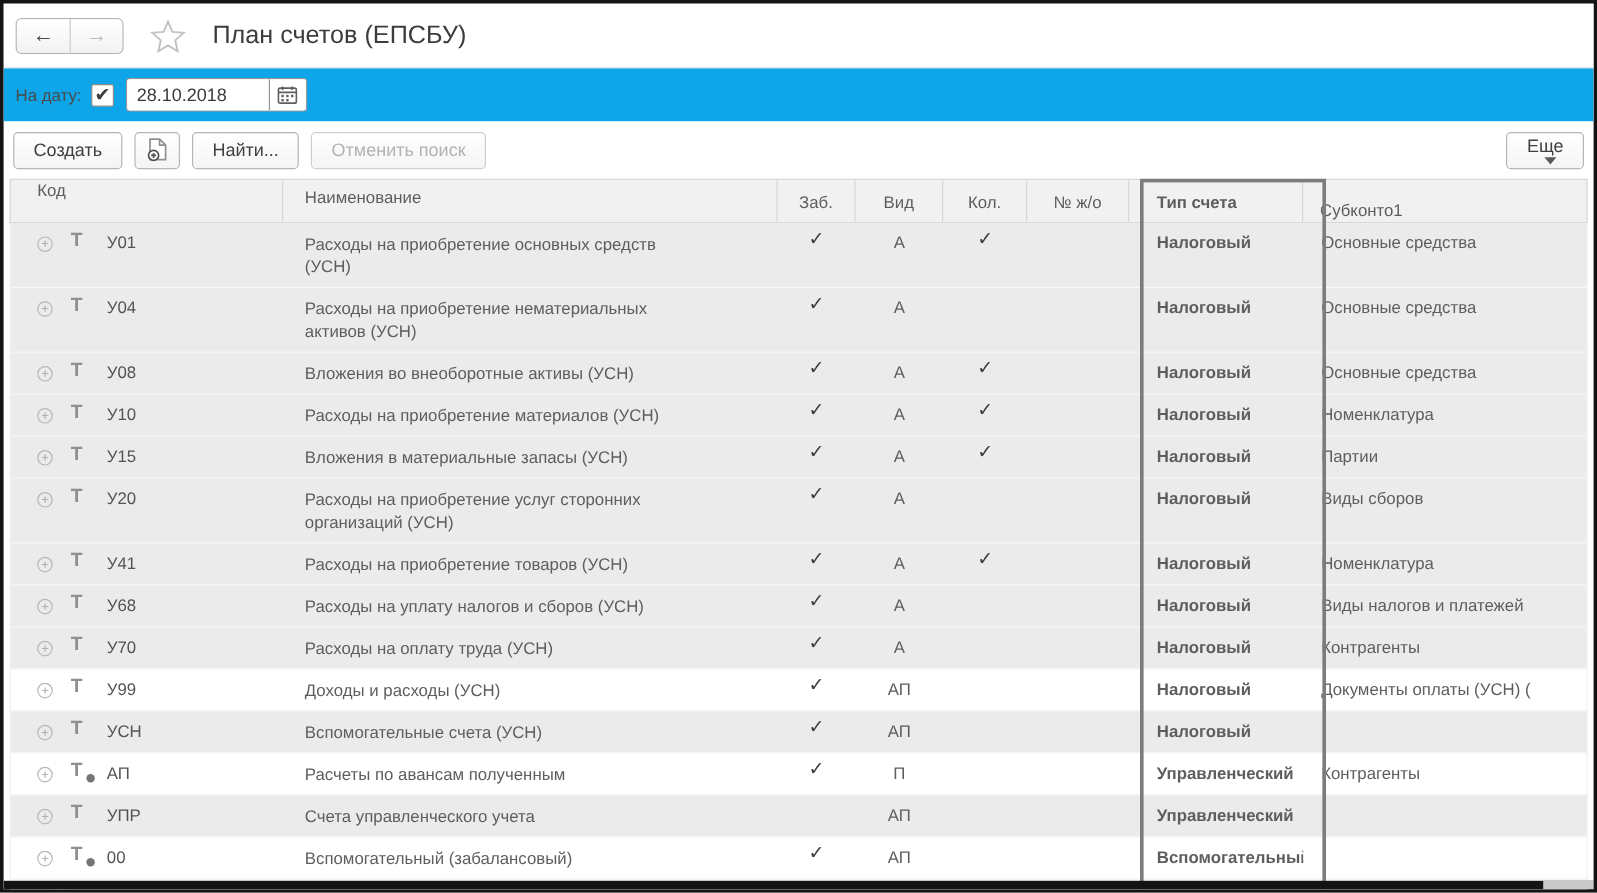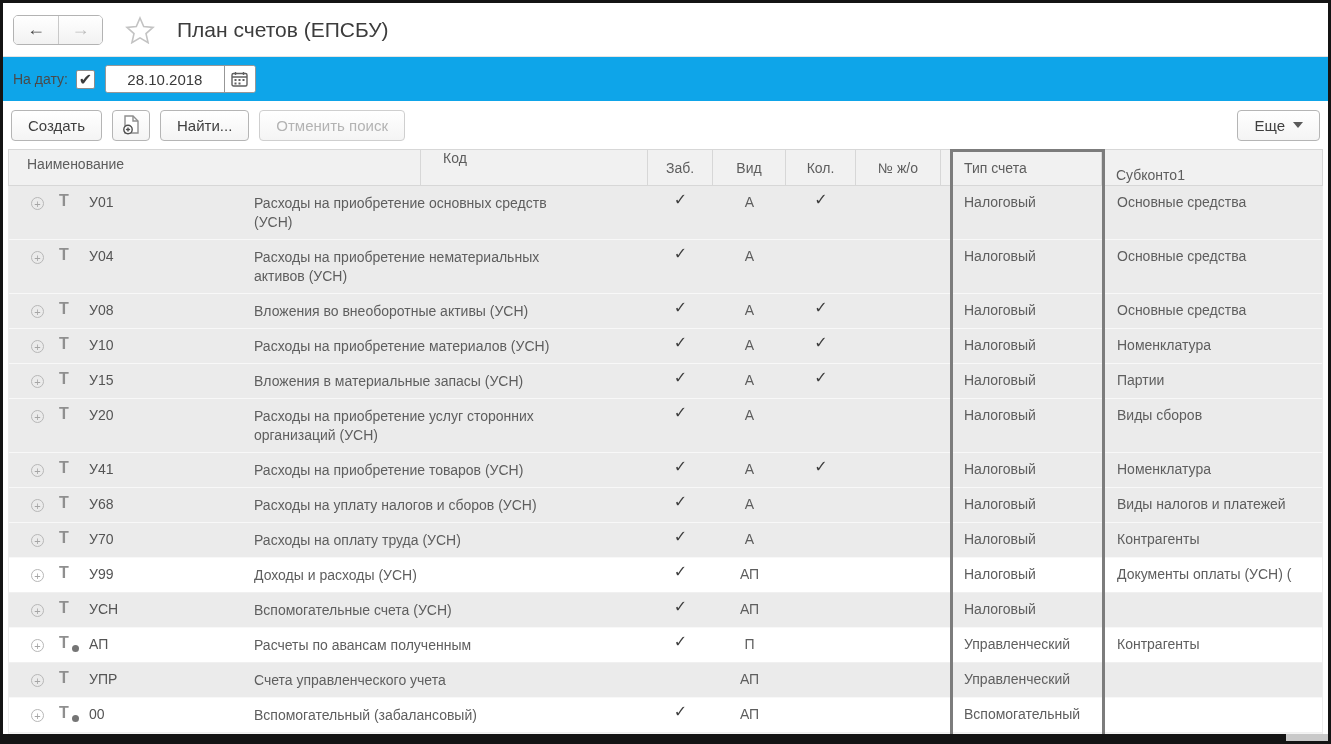--- a/index.html
+++ b/index.html
@@ -67,21 +67,20 @@
     height: 28px;
     border: 1px solid #979797; border-radius: 3px;
     display: flex; align-items: stretch;
     overflow: hidden; background: #fff;
   }
   .date-input {
     border: none; outline: none;
     width: 118px; padding: 0 8px;
     font-size: 15px; color: #3a3a3a;
     font-family: "Liberation Sans", sans-serif;
-    text-align: center;
   }
   .cal-btn {
     width: 31px;
     border-left: 1px solid #979797;
     display: flex; align-items: center; justify-content: center;
     background: #fff; cursor: pointer;
   }
 
   
   .toolbar {
@@ -96,21 +95,21 @@
     font-size: 15px; color: #3f3f3f;
     padding: 0 16px;
     margin-right: 10px;
     display: flex; align-items: center; justify-content: center;
     cursor: pointer;
     font-family: Liberation Sans, sans-serif;
   }
   .btn.icon-only { padding: 0 8px; }
   .btn.disabled { color: #b3b3b3; border-color: #cfcfcf; cursor: default; }
   .toolbar-spacer { flex: 1; }
-  .btn.more { margin-right: 0; }
+  .btn.more { margin-right: 0; flex-direction: column; }
   .more-caret {
     display:inline-block; margin-left: 8px;
     width: 0; height: 0;
     border-left: 5px solid transparent;
     border-right: 5px solid transparent;
     border-top: 6px solid #5a5a5a;
   }
 
   
   .table-wrap {
@@ -148,21 +147,21 @@
 
   
   .col-code { width: 227px; display: flex; align-items: flex-start; padding-left: 22px; }
   .col-name { width: 412px; padding-left: 18px; padding-right: 26px;
               white-space: pre-line; line-height: 19px; padding-bottom: 7px; }
   .col-zab  { width: 65px;  text-align: center; }
   .col-vid  { width: 73px;  text-align: center; }
   .col-kol  { width: 70px;  text-align: center; }
   .col-zho  { width: 85px;  text-align: center; }
   .col-gap  { width: 10px;  padding-left: 0; }
-  .col-tip  { width: 151px; padding-left: 13px; }
+  .col-tip  { width: 135px; padding-left: 13px; font-weight: bold; }
   .col-sub  { flex: 1; padding-left: 15px; }
 
   .th.col-code { padding-left: 22px; }
   .th.col-zab, .th.col-vid, .th.col-kol, .th.col-zho { justify-content: center; padding-left: 0; }
   .th.col-tip { padding-left: 13px; }
   .th.col-sub { padding-left: 14px; margin-top: 14px; }
 
   
   .expand-icon {
     width: 13px; height: 13px; margin-top: 3px;
@@ -271,22 +270,22 @@
     <button class="btn disabled">Отменить поиск</button>
     <div class="toolbar-spacer"></div>
     <button class="btn more">
       <span>Еще</span>
       <span class="more-caret"></span>
     </button>
   </div>
 
   <div class="table-wrap">
     <div class="thead">
+      <div class="th col-code">Код</div>
       <div class="th col-name">Наименование</div>
-      <div class="th col-code">Код</div>
       <div class="th col-zab">Заб.</div>
       <div class="th col-vid">Вид</div>
       <div class="th col-kol">Кол.</div>
       <div class="th col-zho">№ ж/о</div>
       <div class="th col-gap"></div>
       <div class="th col-tip">Тип счета</div>
       <div class="th col-sub">Субконто1</div>
     </div>
     <div class="tbody">
         <div class="tr bg-gray">

